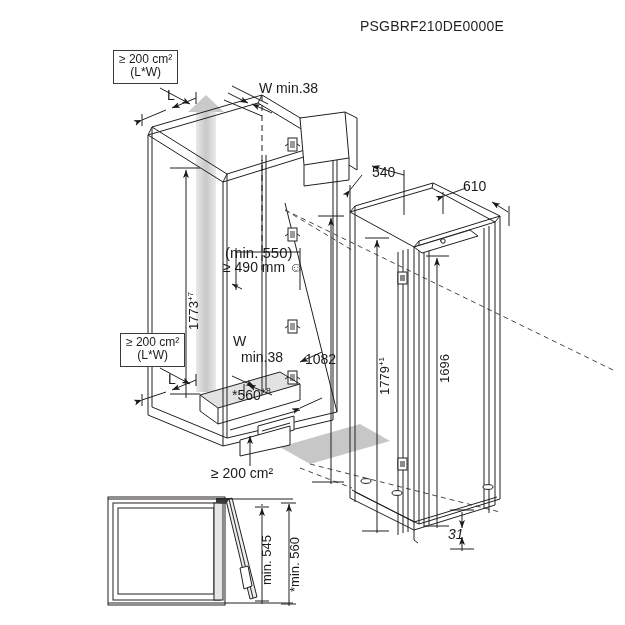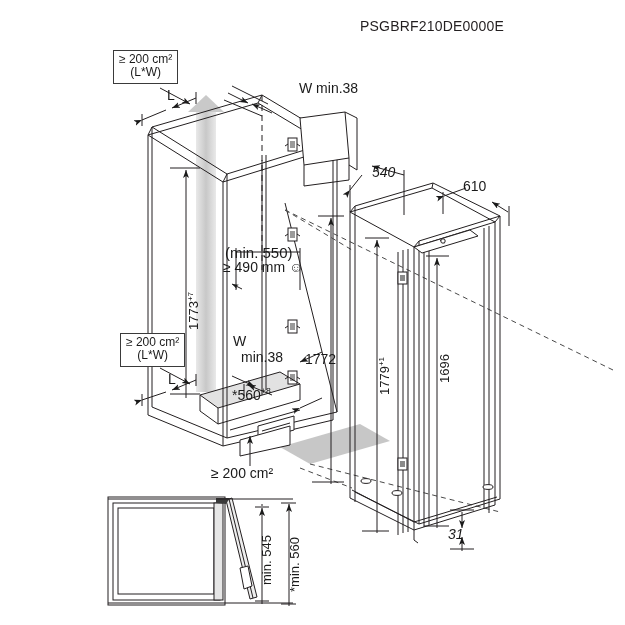--- a/index.html
+++ b/index.html
@@ -384,44 +384,44 @@
 
   <div class="title">PSGBRF210DE0000E</div>
 
   <div class="boxlbl" style="left:113px; top:50px;">
     <div>≥ 200 cm²</div>
     <div>(L*W)</div>
   </div>
 
   <div class="lbl big" style="left:167px; top:88px;">L</div>
 
-  <div class="lbl big" style="left:259px; top:81px;margin-left:40px;">W min.38</div>
+  <div class="lbl big" style="left:259px; top:81px;">W min.38</div>
 
   <div class="lbl" style="left:225px; top:245px;">(min. 550)</div>
   <div class="lbl big" style="left:223px; top:260px;">≥ 490 mm ☺</div>
 
   <div class="vert" style="left:186px; top:330px;"><span>1773</span><sup>+7</sup></div>
 
   <div class="boxlbl" style="left:120px; top:333px;">
     <div>≥ 200 cm²</div>
     <div>(L*W)</div>
   </div>
 
   <div class="lbl big" style="left:168px; top:372px;">L</div>
 
   <div class="lbl big" style="left:233px; top:334px;">W</div>
   <div class="lbl big" style="left:233px; top:350px;margin-left:8px;">min.38</div>
 
   <div class="lbl big" style="left:232px; top:388px;"><span>*560</span><sup>+8</sup></div>
 
-  <div class="lbl big" style="left:305px; top:352px;">1772</div>
+  <div class="lbl big" style="left:305px; top:352px;">1082</div>
 
   <div class="lbl big" style="left:211px; top:466px;">≥ 200 cm²</div>
 
-  <div class="lbl big" style="left:372px; top:165px;font-style:italic;">540</div>
+  <div class="lbl big" style="left:372px; top:165px;">540</div>
   <div class="lbl big" style="left:463px; top:179px;">610</div>
 
   <div class="vert" style="left:377px; top:395px;"><span>1779</span><sup>+1</sup></div>
 
   <div class="vert" style="left:437px; top:383px;">1696</div>
 
   <div class="lbl big" style="left:448px; top:527px;font-style:italic;">31</div>
 
   <div class="vert" style="left:259px; top:585px;">min. 545</div>
   <div class="vert" style="left:287px; top:592px;">*min. 560</div>

